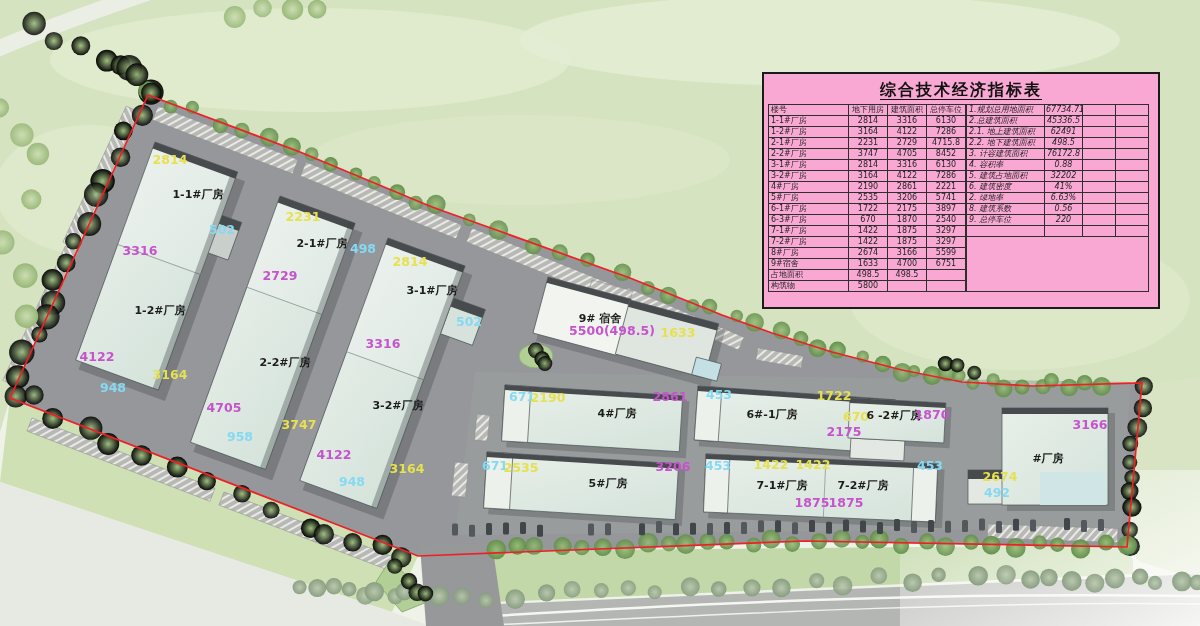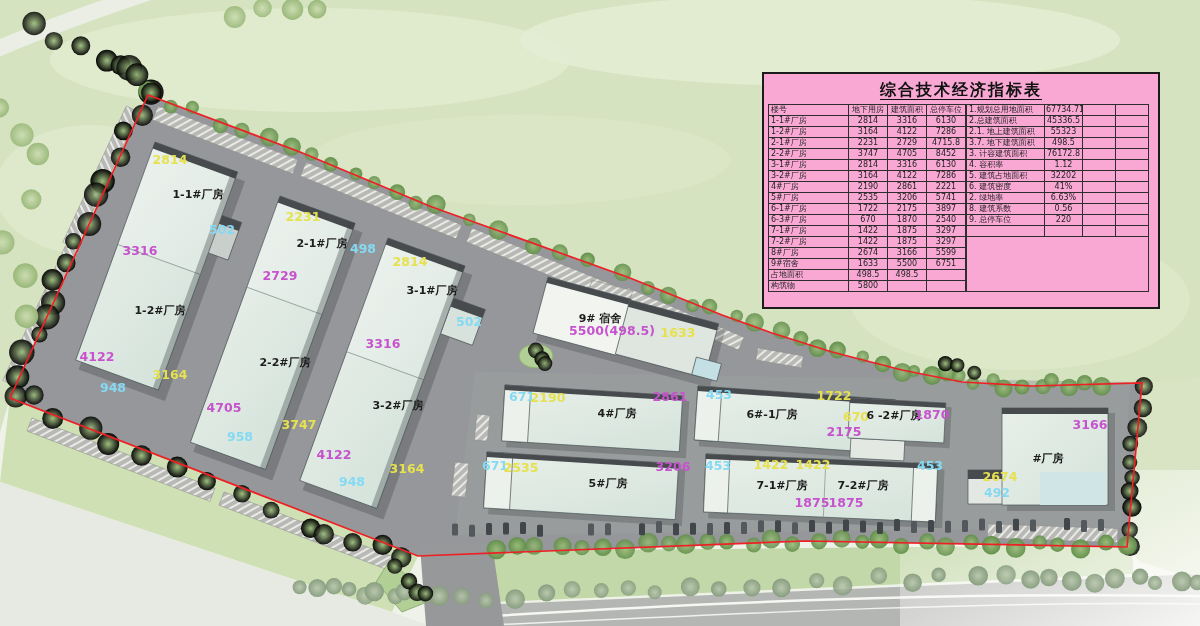--- a/index.html
+++ b/index.html
@@ -13,21 +13,21 @@
   
   .panel{position:absolute;left:762px;top:72px;width:398px;height:237px;background:#f9a8d4;
          border:2px solid #1b1b1b;box-sizing:border-box;padding:2px 4px 0 4px;}
   .panel .title{text-align:center;font-size:16px;font-weight:bold;color:#111;letter-spacing:2px;
          padding:4px 0 3px 0;text-decoration:underline;text-underline-offset:4px;}
   .grid{display:flex;align-items:flex-start;}
   table{border-collapse:collapse;table-layout:fixed;}
   td,th{border:1px solid #2e2e2e;font-size:8px;line-height:10px;height:10px;padding:0 1px;
         color:#1f1f1f;white-space:nowrap;overflow:hidden;text-align:center;font-weight:normal;}
   td.name,th.name{text-align:left;padding-left:2px;}
-  .t-left{width:198px;} .t-right{width:182px;}
+  .t-left{width:198px;} .t-right{width:182px;font-style:italic;}
   .t-left col.c0{width:80px;} .t-left col.cn{width:39px;}
   .t-right col.r0{width:78px;} .t-right col.r1{width:38px;} .t-right col.re{width:33px;}
   .t-right td.bigcell{height:54px;border:1px solid #2e2e2e;}
 </style>
 </head>
 <body>
 <div class="stage">
 
 <svg width="1200" height="626" viewBox="0 0 1200 626">
   <defs>
@@ -593,21 +593,21 @@
           <tr>
             <td class="name">8#厂房</td>
             <td>2674</td>
             <td>3166</td>
             <td>5599</td>
           </tr>
 
           <tr>
             <td class="name">9#宿舍</td>
             <td>1633</td>
-            <td>5500</td>
+            <td>4700</td>
             <td>6751</td>
           </tr>
 
           <tr>
             <td class="name">占地面积</td>
             <td>498.5</td>
             <td>498.5</td>
             <td></td>
           </tr>
 
@@ -637,42 +637,42 @@
 
           <tr>
             <td class="name">2.总建筑面积</td>
             <td>45336.5</td>
             <td></td>
             <td></td>
           </tr>
 
           <tr>
             <td class="name">2.1. 地上建筑面积</td>
-            <td>55323</td>
-            <td></td>
-            <td></td>
-          </tr>
-
-          <tr>
-            <td class="name">3.7. 地下建筑面积</td>
+            <td>62491</td>
+            <td></td>
+            <td></td>
+          </tr>
+
+          <tr>
+            <td class="name">2.2. 地下建筑面积</td>
             <td>498.5</td>
             <td></td>
             <td></td>
           </tr>
 
           <tr>
             <td class="name">3. 计容建筑面积</td>
             <td>76172.8</td>
             <td></td>
             <td></td>
           </tr>
 
           <tr>
             <td class="name">4. 容积率</td>
-            <td>1.12</td>
+            <td>0.88</td>
             <td></td>
             <td></td>
           </tr>
 
           <tr>
             <td class="name">5. 建筑占地面积</td>
             <td>32202</td>
             <td></td>
             <td></td>
           </tr>

